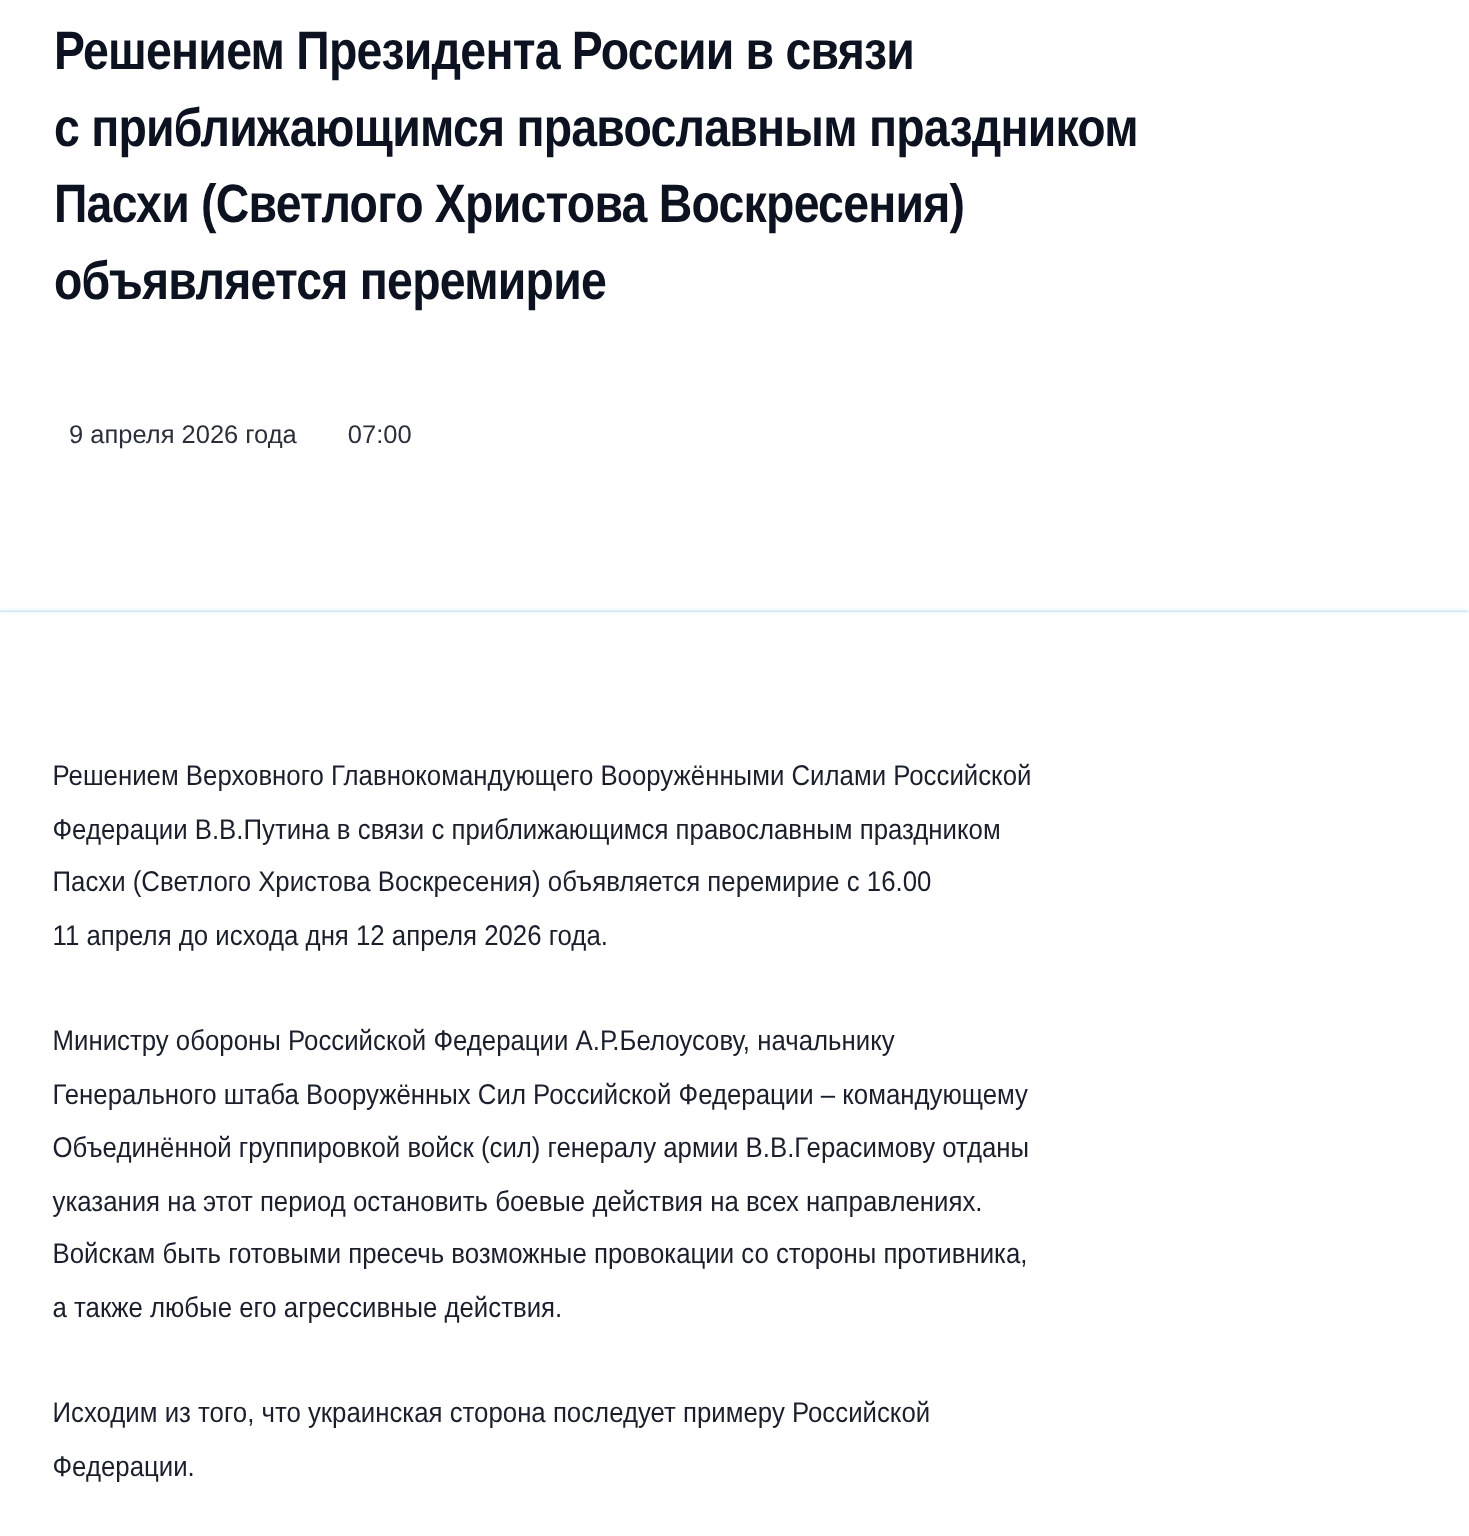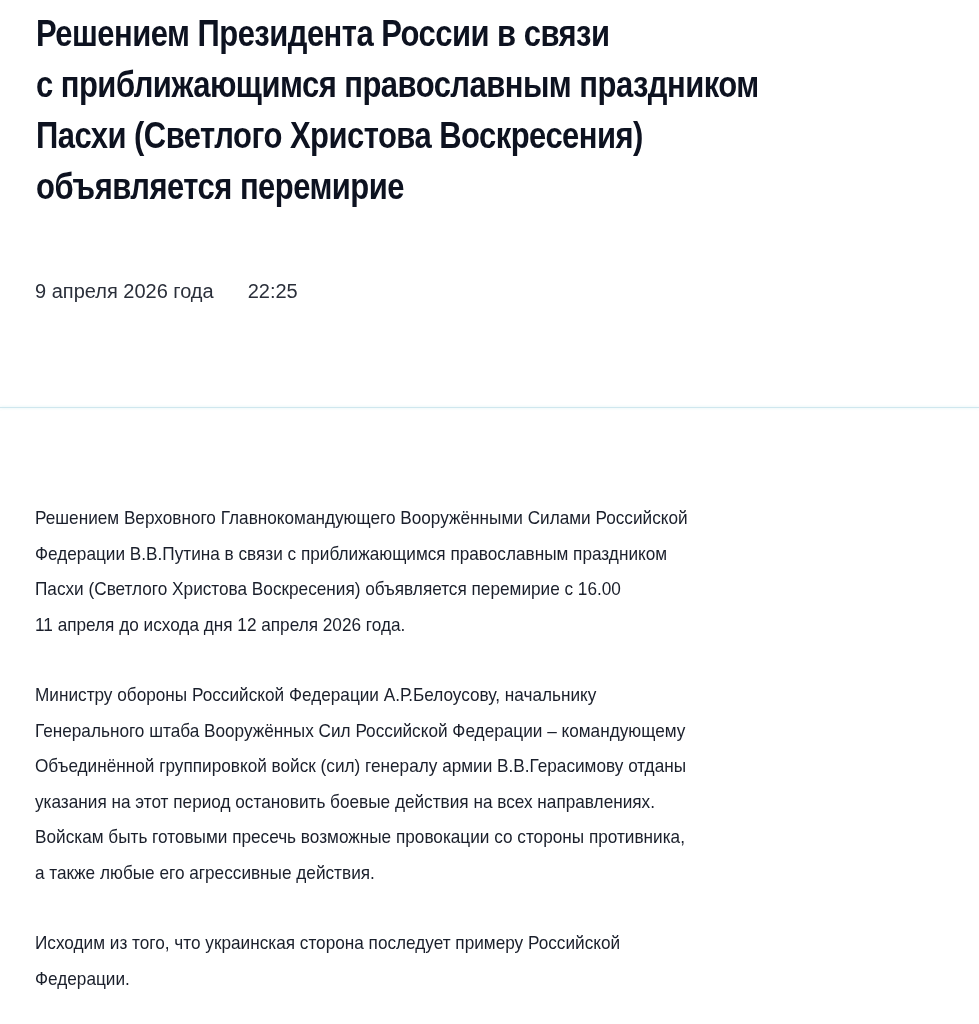--- a/index.html
+++ b/index.html
@@ -26,24 +26,24 @@
     letter-spacing: -0.6px;
     transform: scaleX(0.86);
     transform-origin: left top;
     white-space: nowrap;
     color: #0d1220;
   }
   .headline span { display: block; }
 
   .meta {
     position: absolute;
-    left: 35px;
+    left: 46px;
     top: 280px;
     font-family: "Liberation Sans", sans-serif;
-    font-size: 20px;
+    font-size: 17px;
     color: #2a2f3a;
     display: flex;
     gap: 34px;
   }
 
   .divider {
     position: absolute;
     left: 0;
     top: 407px;
     width: 979px;
@@ -75,21 +75,21 @@
 
 <h1 class="headline">
   <span>Решением Президента России в связи</span>
   <span>с приближающимся православным праздником</span>
   <span>Пасхи (Светлого Христова Воскресения)</span>
   <span>объявляется перемирие</span>
 </h1>
 
 <div class="meta">
   <span>9 апреля 2026 года</span>
-  <span>22:25</span>
+  <span>07:00</span>
 </div>
 
 <div class="divider"></div>
 
 <div class="body">
   <p>
     <span>Решением Верховного Главнокомандующего Вооружёнными Силами Российской</span>
     <span>Федерации В.В.Путина в связи с приближающимся православным праздником</span>
     <span>Пасхи (Светлого Христова Воскресения) объявляется перемирие с 16.00</span>
     <span>11 апреля до исхода дня 12 апреля 2026 года.</span>

